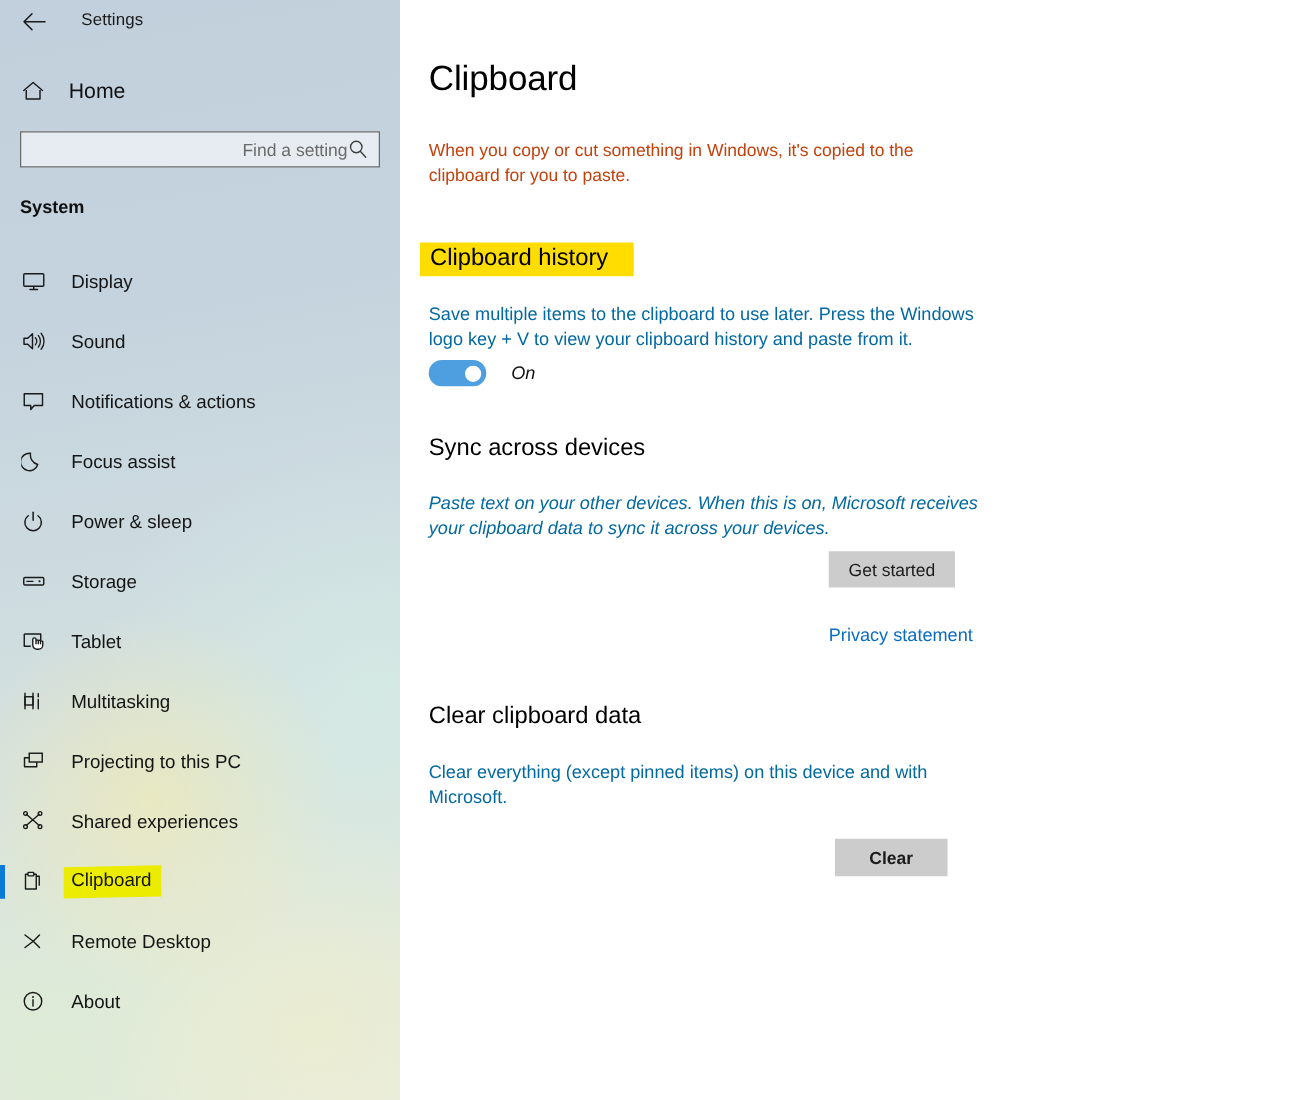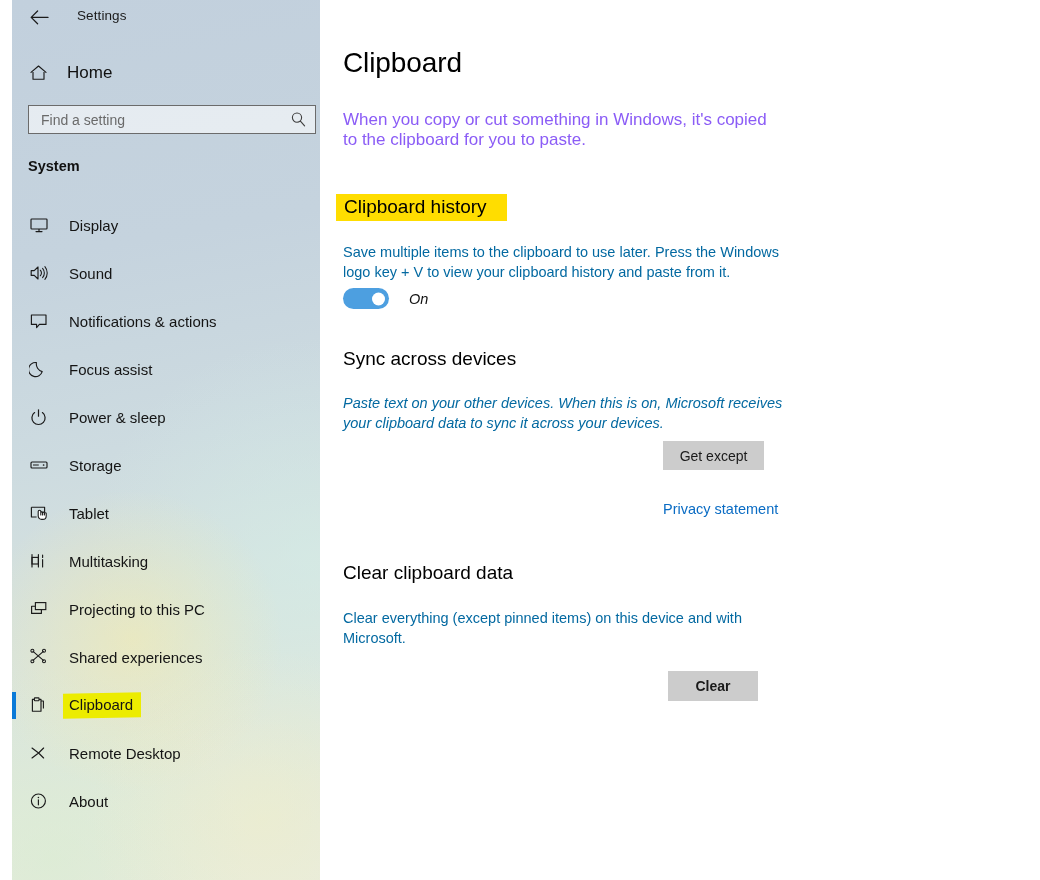--- a/index.html
+++ b/index.html
@@ -17,32 +17,33 @@
 
   #app {
     position: relative;
     width: 1040px;
     height: 880px;
   }
 
   
   #sidebar {
     position: absolute;
-    left: 12px;
+    left: 0;
     top: 0;
     width: 320px;
     height: 880px;
     background-color: #c9d6e1;
     background-image:
       radial-gradient(circle 210px at 120px 640px, rgba(247,236,170,0.55), rgba(247,236,170,0) 72%),
       radial-gradient(circle 230px at 250px 820px, rgba(240,238,200,0.55), rgba(240,238,200,0) 75%),
       radial-gradient(circle 260px at 40px 860px, rgba(214,236,206,0.5), rgba(214,236,206,0) 75%),
       radial-gradient(circle 300px at 300px 560px, rgba(212,237,231,0.6), rgba(212,237,231,0) 75%),
       linear-gradient(170deg, #c2d0dd 0%, #c5d3de 28%, #cddbe0 50%, #d7e3de 70%, #e2eadd 88%, #e8ecdf 100%);
     overflow: hidden;
+    text-align: right;
   }
 
   #titlebar {
     position: absolute;
     left: 0;
     top: 0;
     width: 320px;
     height: 34px;
   }
   #back-button {
@@ -196,23 +197,23 @@
     font-size: 28px;
     font-weight: 400;
     color: #000;
     letter-spacing: -0.1px;
   }
   #intro-text {
     position: absolute;
     left: 23px;
     top: 110px;
     width: 430px;
-    font-size: 17px;
+    font-size: 14px;
     line-height: 20px;
-    color: #8b5cf6;
+    color: #c2410c;
   }
 
   .section-heading {
     position: absolute;
     font-size: 19px;
     font-weight: 400;
     color: #000;
   }
   .section-desc {
     position: absolute;
@@ -539,21 +540,21 @@
 
     <div id="toggle-row">
       <div id="clipboard-toggle">
         <span class="knob"></span>
       </div>
       <span id="toggle-state-label">On</span>
     </div>
 
     <div id="sync-heading" class="section-heading">Sync across devices</div>
     <div id="sync-desc" class="section-desc">Paste text on your other devices. When this is on, Microsoft receives your clipboard data to sync it across your devices.</div>
-    <button id="get-started-button" class="action-button">Get except</button>
+    <button id="get-started-button" class="action-button">Get started</button>
     <a id="privacy-link">Privacy statement</a>
 
     <div id="clear-heading" class="section-heading">Clear clipboard data</div>
     <div id="clear-desc" class="section-desc">Clear everything (except pinned items) on this device and with Microsoft.</div>
     <button id="clear-button" class="action-button">Clear</button>
 
   </div>
 </div>
 
 </body></html>

